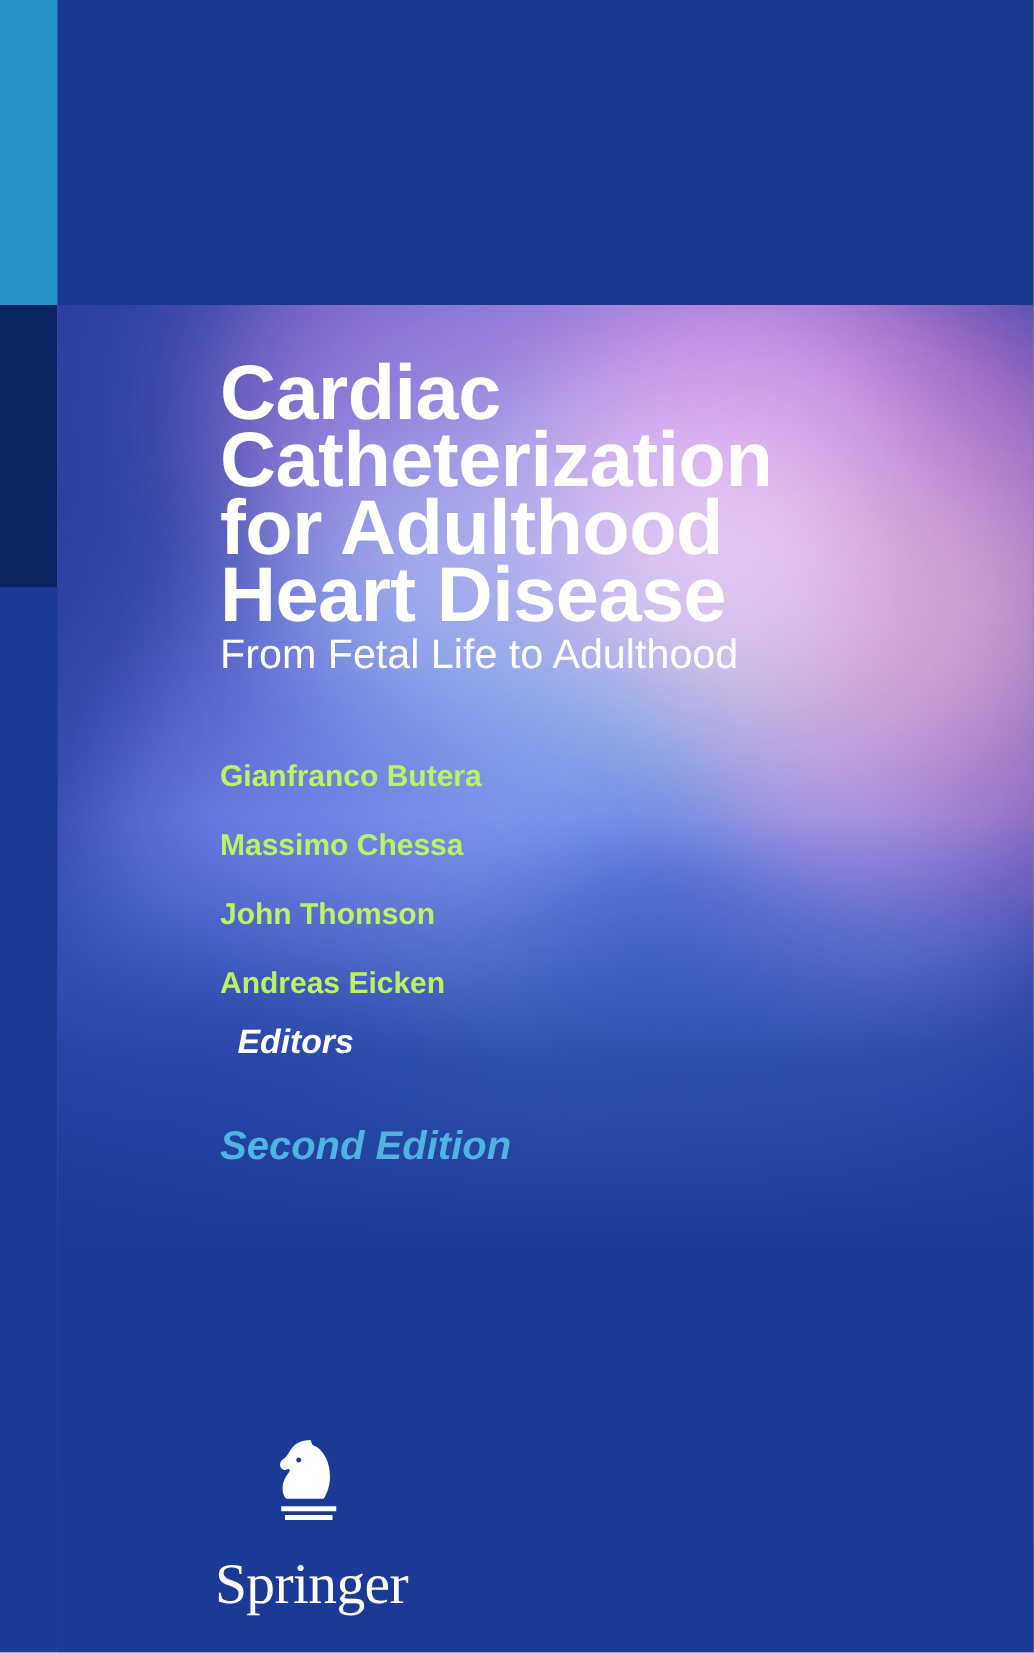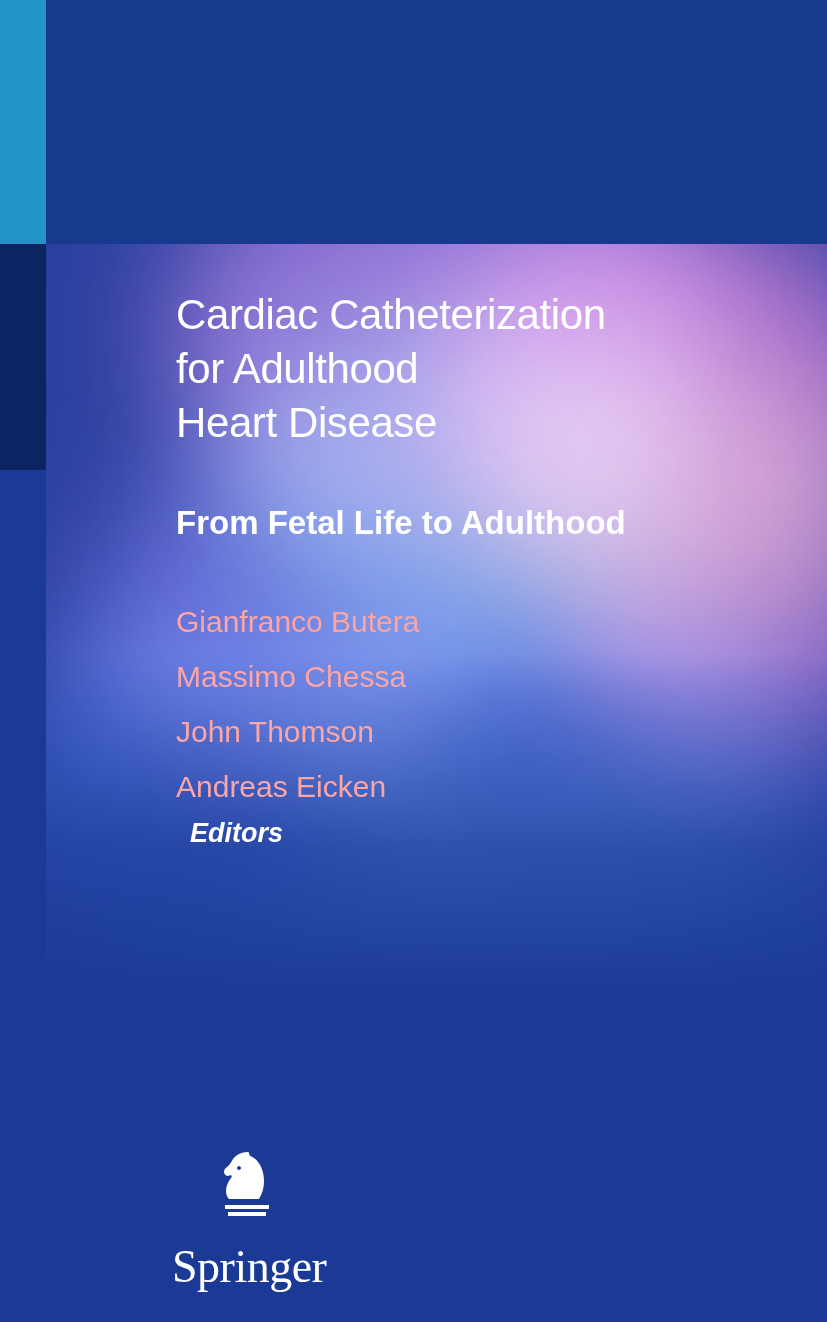--- a/index.html
+++ b/index.html
@@ -106,45 +106,45 @@
     position: absolute;
     left: 0; top: 0;
     width: 827px; height: 1322px;
   }
   .title {
     position: absolute;
     left: 176px;
     top: 288px;
     width: 600px;
     color: #ffffff;
-    font-size: 42px;
+    font-size: 62px;
     line-height: 54px;
-    font-weight: 400;
+    font-weight: 700;
     letter-spacing: -0.4px;
   }
   .title .line { display: block; }
   .subtitle {
     position: absolute;
     left: 176px;
     top: 503px;
     width: 600px;
     color: #ffffff;
     font-size: 33px;
     line-height: 40px;
-    font-weight: 700;
+    font-weight: 400;
   }
   .authors {
     position: absolute;
     left: 176px;
     top: 594px;
     width: 600px;
-    color: #fca5a5;
-    font-size: 30px;
+    color: #bef264;
+    font-size: 24px;
     line-height: 55px;
-    font-weight: 400;
+    font-weight: 700;
   }
   .authors .name { display: block; }
   .role {
     position: absolute;
     left: 190px;
     top: 818px;
     color: #ffffff;
     font-size: 27px;
     font-style: italic;
     font-weight: 600;
@@ -222,20 +222,21 @@
 
     <div class="authors">
       <span class="name">Gianfranco Butera</span>
       <span class="name">Massimo Chessa</span>
       <span class="name">John Thomson</span>
       <span class="name">Andreas Eicken</span>
     </div>
 
     <div class="role">Editors</div>
 
+    <div class="edition">Second Edition</div>
 
     <div class="publisher">
       <span class="mark">
         <svg width="62" height="76" viewBox="0 0 62 76" xmlns="http://www.w3.org/2000/svg">
           <g fill="#ffffff">
             <path d="M30 4c-7 0-12 3-15 7-2 3-3 6-6 8-2 1-3 3-3 5 0 2 2 4 4 4 1 0 2-1 3-1 1 1 1 2 0 3-3 4-5 8-5 13 0 3 1 6 3 8h30c3-5 5-11 5-17 0-8-2-15-6-20-2-3-5-5-8-6-1-2-1-4-2-4zm-9 14c1 0 2 1 2 2s-1 2-2 2-2-1-2-2 1-2 2-2z"></path>
             <rect x="7" y="57" width="44" height="4"></rect>
             <rect x="10" y="64" width="38" height="4"></rect>
           </g>
         </svg>

